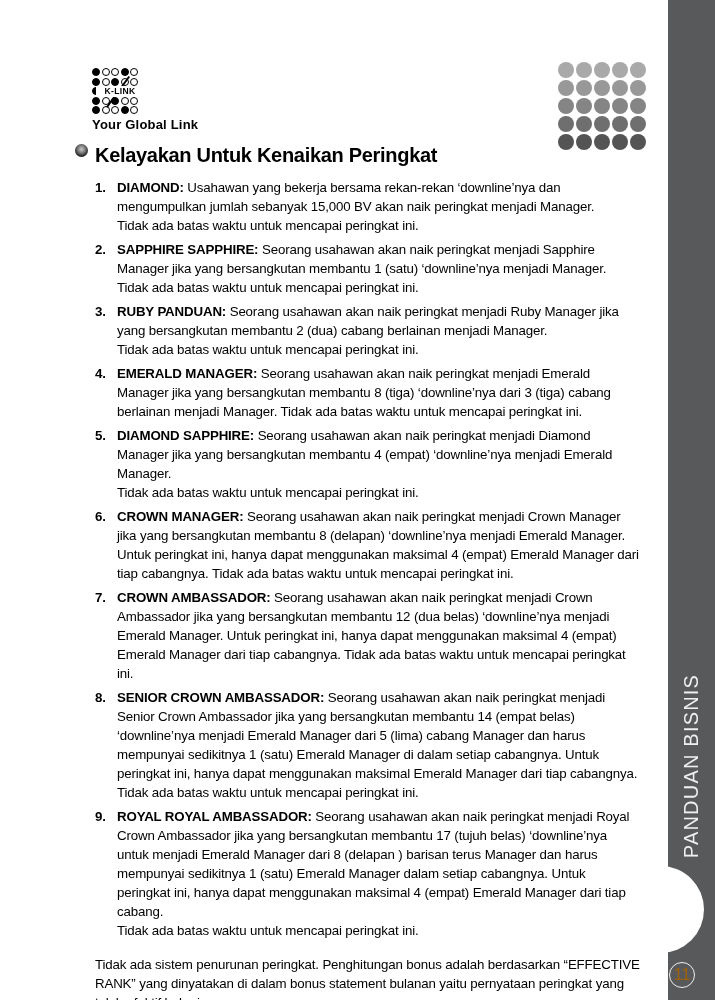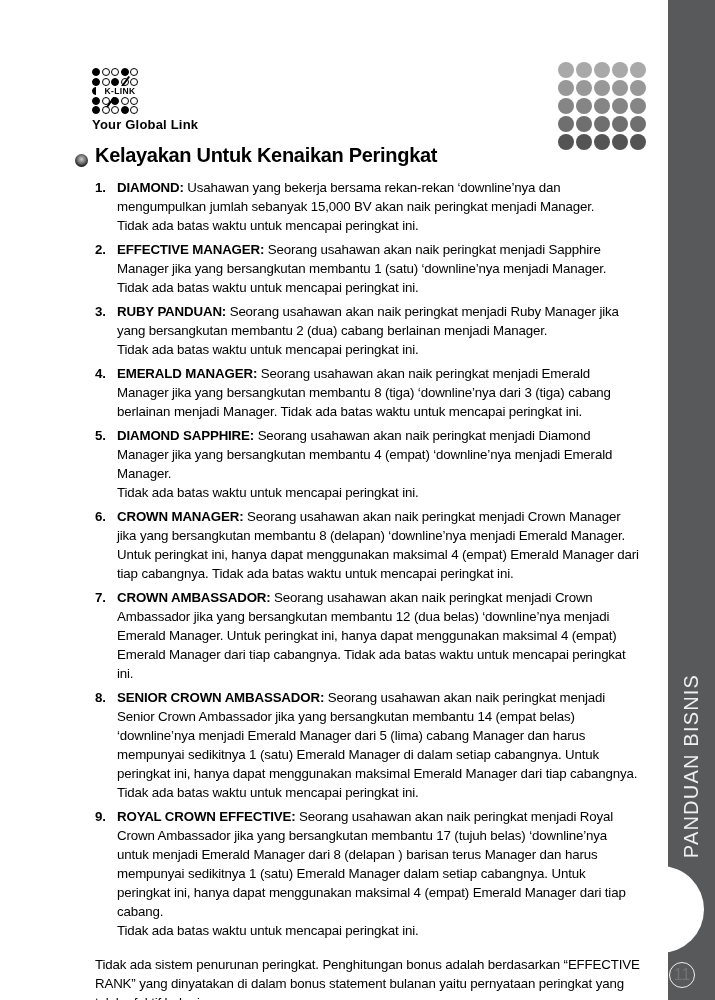--- a/index.html
+++ b/index.html
@@ -34,26 +34,26 @@
   .chapter-ball{
     position:absolute;top:881px;left:631px;width:57px;height:57px;border-radius:50%;
     background:radial-gradient(circle at 50% 20%, #b2b2b2 0%, #4a4a4a 38%, #000 75%);
     display:flex;align-items:center;justify-content:center;
     color:#fff;font-weight:bold;font-size:27px;
   }
   .page-badge{
     position:absolute;top:962px;left:669px;width:26px;height:26px;border-radius:50%;
     border:1.6px solid #f0f0f0;box-sizing:border-box;
     display:flex;align-items:center;justify-content:center;
-    color:#737373;font-size:16px;
+    color:#a16207;font-size:16px;
   }
 
   
   .content{position:absolute;left:75px;top:144px;width:566px;}
-  .heading{display:flex;align-items:flex-end;gap:7px;margin:0 0 11px 0;
+  .heading{display:flex;align-items:flex-start;gap:7px;margin:0 0 11px 0;
     font-size:20px;font-weight:bold;letter-spacing:-.3px;}
   .bullet{flex:none;width:13px;height:13px;border-radius:50%;
     background:radial-gradient(circle at 50% 40%, #c9c9c9 0%, #787878 38%, #0a0a0a 78%);}
   .rank-list{list-style:none;margin:0;padding:0 0 0 20px;}
   .rank-item{display:flex;margin-bottom:5px;font-size:13.3px;line-height:19px;letter-spacing:-.15px;}
   .rank-item .num{flex:none;width:22px;font-weight:bold;}
   .rank-item .itembody{flex:1;}
   .rank-title{font-weight:bold;}
   .rank-note{}
   .footer{margin:15px 0 0 20px;width:546px;font-size:13.3px;line-height:19px;letter-spacing:-.15px;}
@@ -144,21 +144,21 @@
           <span class="num">1.</span>
           <div class="itembody">
             <span class="rank-title">DIAMOND:</span>
             <span class="rank-desc">Usahawan yang bekerja bersama rekan-rekan ‘downline’nya dan mengumpulkan jumlah sebanyak 15,000 BV akan naik peringkat menjadi Manager.</span>
             <div class="rank-note">Tidak ada batas waktu untuk mencapai peringkat ini.</div>
           </div>
         </li>
         <li class="rank-item">
           <span class="num">2.</span>
           <div class="itembody">
-            <span class="rank-title">EFFECTIVE MANAGER:</span>
+            <span class="rank-title">SAPPHIRE SAPPHIRE:</span>
             <span class="rank-desc">Seorang usahawan akan naik peringkat menjadi Sapphire Manager jika yang bersangkutan membantu 1 (satu) ‘downline’nya menjadi Manager.</span>
             <div class="rank-note">Tidak ada batas waktu untuk mencapai peringkat ini.</div>
           </div>
         </li>
         <li class="rank-item">
           <span class="num">3.</span>
           <div class="itembody">
             <span class="rank-title">RUBY PANDUAN:</span>
             <span class="rank-desc">Seorang usahawan akan naik peringkat menjadi Ruby Manager jika yang bersangkutan membantu 2 (dua) cabang berlainan menjadi Manager.</span>
             <div class="rank-note">Tidak ada batas waktu untuk mencapai peringkat ini.</div>
@@ -200,21 +200,21 @@
           <span class="num">8.</span>
           <div class="itembody">
             <span class="rank-title">SENIOR CROWN AMBASSADOR:</span>
             <span class="rank-desc">Seorang usahawan akan naik peringkat menjadi Senior Crown Ambassador jika yang bersangkutan membantu 14 (empat belas) ‘downline’nya menjadi Emerald Manager dari 5 (lima) cabang Manager dan harus mempunyai sedikitnya 1 (satu) Emerald Manager di dalam setiap cabangnya. Untuk peringkat ini, hanya dapat menggunakan maksimal Emerald Manager dari tiap cabangnya.</span>
             <div class="rank-note">Tidak ada batas waktu untuk mencapai peringkat ini.</div>
           </div>
         </li>
         <li class="rank-item">
           <span class="num">9.</span>
           <div class="itembody">
-            <span class="rank-title">ROYAL CROWN EFFECTIVE:</span>
+            <span class="rank-title">ROYAL ROYAL AMBASSADOR:</span>
             <span class="rank-desc">Seorang usahawan akan naik peringkat menjadi Royal Crown Ambassador jika yang bersangkutan membantu 17 (tujuh belas) ‘downline’nya untuk menjadi Emerald Manager dari 8 (delapan ) barisan terus Manager dan harus mempunyai sedikitnya 1 (satu) Emerald Manager dalam setiap cabangnya. Untuk peringkat ini, hanya dapat menggunakan maksimal 4 (empat) Emerald Manager dari tiap cabang.</span>
             <div class="rank-note">Tidak ada batas waktu untuk mencapai peringkat ini.</div>
           </div>
         </li>
       </ol>
 
     <p class="footer">Tidak ada sistem penurunan peringkat. Penghitungan bonus adalah berdasarkan “EFFECTIVE RANK” yang dinyatakan di dalam bonus statement bulanan yaitu pernyataan peringkat yang telah efektif bekerja.</p>
   </main>
 
 </div>

